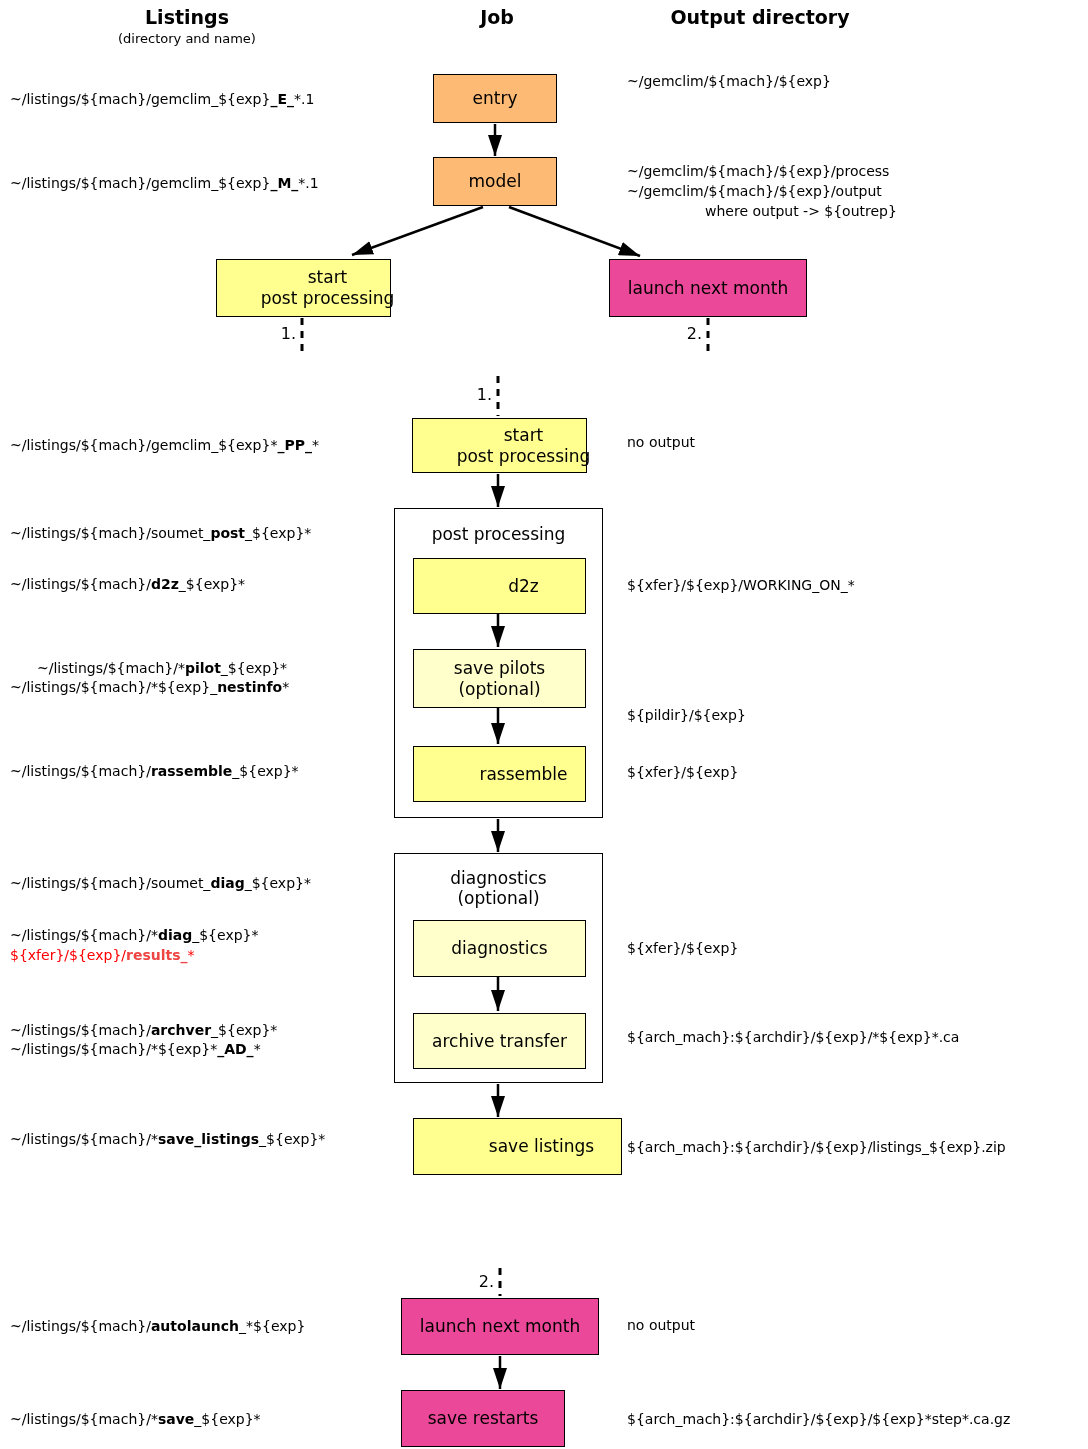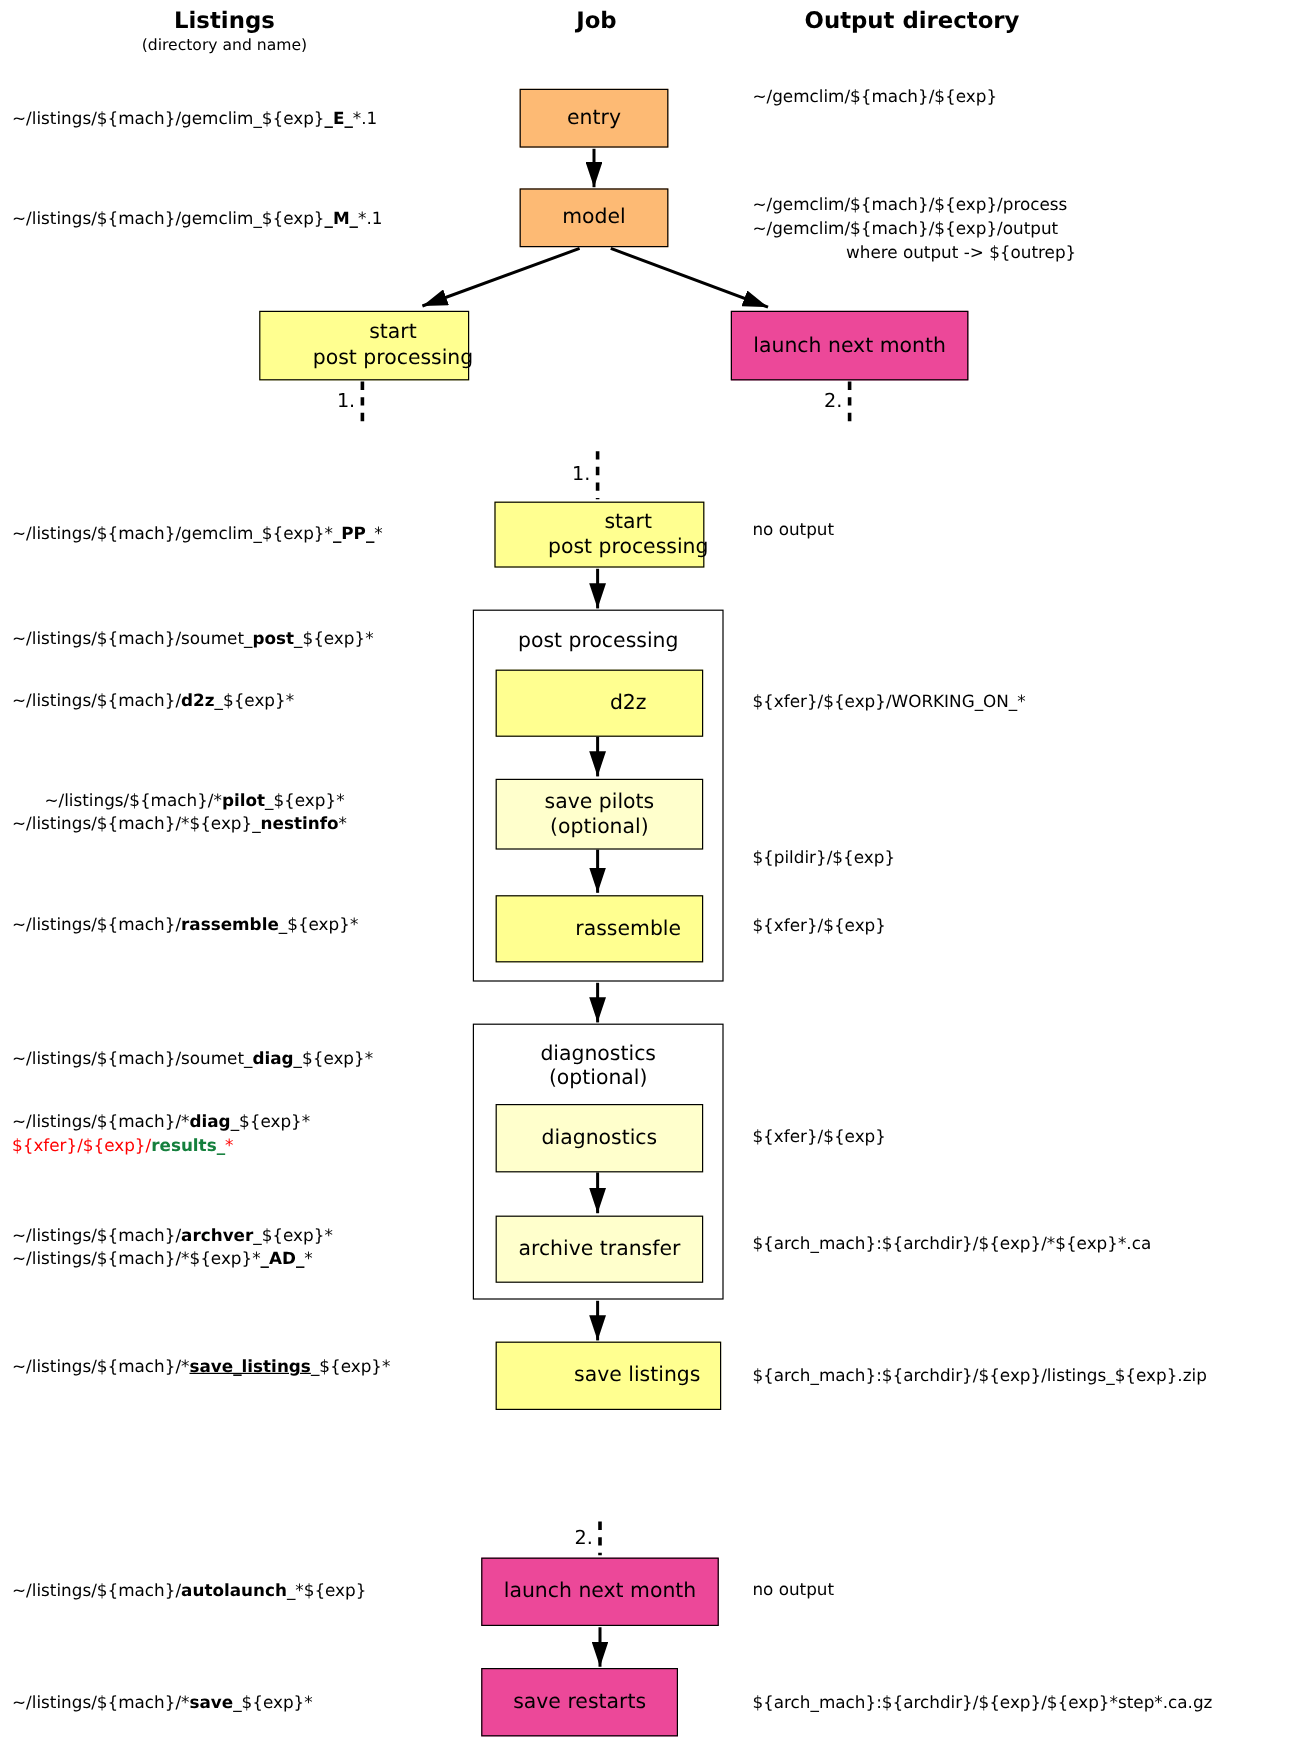--- a/index.html
+++ b/index.html
@@ -74,21 +74,21 @@
     <span>start</span>
     <span>post processing</span>
   </div>
   <div class="node cyan" style="left:609px;top:259px;width:198px;height:58px;">
     <span>launch next month</span>
   </div>
   <div class="node yellow" style="left:412px;top:418px;width:175px;height:55px;">
     <span>start</span>
     <span>post processing</span>
   </div>
-  <div class="node yellow" style="left:413px;top:1118px;width:188px;height:57px;">
+  <div class="node yellow" style="left:413px;top:1118px;width:209px;height:57px;">
     <span>save listings</span>
   </div>
   <div class="node cyan" style="left:401px;top:1298px;width:198px;height:57px;">
     <span>launch next month</span>
   </div>
   <div class="node cyan" style="left:401px;top:1390px;width:164px;height:57px;">
     <span>save restarts</span>
   </div>
 
   <div class="branch-label" style="left:256px;top:324px;">1.</div>
@@ -99,24 +99,24 @@
   <div class="listing" style="top:90px;"><span>~/listings/${mach}/gemclim_${exp}</span><span style="font-weight: bold;">_E_</span><span>*.1</span></div>
   <div class="listing" style="top:174px;"><span>~/listings/${mach}/gemclim_${exp}</span><span style="font-weight: bold;">_M_</span><span>*.1</span></div>
   <div class="listing" style="top:436px;"><span>~/listings/${mach}/gemclim_${exp}*</span><span style="font-weight: bold;">_PP_</span><span>*</span></div>
   <div class="listing" style="top:524px;"><span>~/listings/${mach}/soumet_</span><span style="font-weight: bold;">post</span><span>_${exp}*</span></div>
   <div class="listing" style="top:575px;"><span>~/listings/${mach}/</span><span style="font-weight: bold;">d2z</span><span>_${exp}*</span></div>
   <div class="listing" style="top:659px;margin-left:27px;"><span>~/listings/${mach}/*</span><span style="font-weight: bold;">pilot</span><span>_${exp}*</span></div>
   <div class="listing" style="top:678px;"><span>~/listings/${mach}/*${exp}_</span><span style="font-weight: bold;">nestinfo</span><span>*</span></div>
   <div class="listing" style="top:762px;"><span>~/listings/${mach}/</span><span style="font-weight: bold;">rassemble</span><span>_${exp}*</span></div>
   <div class="listing" style="top:874px;"><span>~/listings/${mach}/soumet_</span><span style="font-weight: bold;">diag</span><span>_${exp}*</span></div>
   <div class="listing" style="top:926px;"><span>~/listings/${mach}/*</span><span style="font-weight: bold;">diag</span><span>_${exp}*</span></div>
-  <div class="listing red-line" style="top:946px;"><span style="color: rgb(255, 0, 0);">${xfer}/${exp}/</span><span style="font-weight: bold; color: #15803d;">results_</span><span style="color: rgb(255, 0, 0);">*</span></div>
+  <div class="listing red-line" style="top:946px;"><span style="color: rgb(255, 0, 0);">${xfer}/${exp}/</span><span style="font-weight: bold; color: #ef4444;">results_</span><span style="color: rgb(255, 0, 0);">*</span></div>
   <div class="listing" style="top:1021px;"><span>~/listings/${mach}/</span><span style="font-weight: bold;">archver</span><span>_${exp}*</span></div>
   <div class="listing" style="top:1040px;"><span>~/listings/${mach}/*${exp}*</span><span style="font-weight: bold;">_AD_</span><span>*</span></div>
-  <div class="listing" style="top:1130px;"><span>~/listings/${mach}/*</span><span style="font-weight: bold; text-decoration: underline;">save_listings</span><span>_${exp}*</span></div>
+  <div class="listing" style="top:1130px;"><span>~/listings/${mach}/*</span><span style="font-weight: bold;">save_listings</span><span>_${exp}*</span></div>
   <div class="listing" style="top:1317px;"><span>~/listings/${mach}/</span><span style="font-weight: bold;">autolaunch</span><span>_*${exp}</span></div>
   <div class="listing" style="top:1410px;"><span>~/listings/${mach}/*</span><span style="font-weight: bold;">save</span><span>_${exp}*</span></div>
 
   <div class="output" style="top:71px;">~/gemclim/${mach}/${exp}</div>
   <div class="output" style="top:161px;">
     <div>~/gemclim/${mach}/${exp}/process</div>
     <div>~/gemclim/${mach}/${exp}/output</div>
     <div class="indent">where output -&gt; ${outrep}</div>
   </div>
   <div class="output" style="top:432px;">no output</div>

